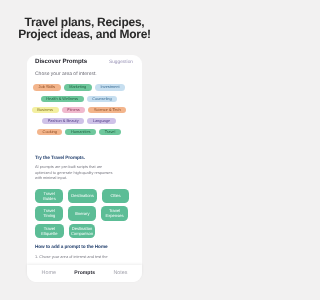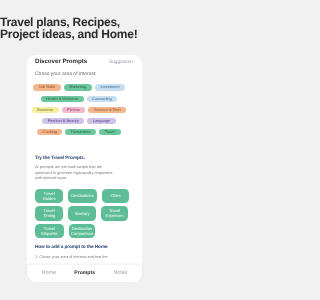--- a/index.html
+++ b/index.html
@@ -1,18 +1,18 @@
 <!DOCTYPE html>
 <html><head>
 <meta charset="utf-8">
 <style>
   html,body{margin:0;padding:0;}
   body{width:169px;height:300px;overflow:hidden;background:#f2f1f1;font-family:"Liberation Sans",sans-serif;-webkit-font-smoothing:antialiased;text-rendering:geometricPrecision;}
   .stage{position:relative;width:169px;height:300px;}
-  .headline{position:absolute;left:0;top:16px;width:169px;text-align:left;font-size:12px;font-weight:bold;color:#2a2a2a;line-height:12.3px;letter-spacing:-0.25px;}
+  .headline{position:absolute;left:0;top:16px;width:169px;text-align:center;font-size:12px;font-weight:bold;color:#2a2a2a;line-height:12.3px;letter-spacing:-0.25px;}
   .card{position:absolute;left:27px;top:55px;width:115px;height:227px;background:#fff;border-radius:9px;overflow:hidden;}
   .abs{position:absolute;}
   .t-discover{left:8px;top:58.4px;font-size:6.2px;font-weight:600;color:#2b2b33;letter-spacing:-0.05px;}
   .t-sugg{right:9px;top:59.6px;font-size:4.8px;color:#9690b4;}
   .t-sub{left:8px;top:71px;font-size:5px;color:#6b6b75;}
   .crow{left:8px;width:88px;display:flex;justify-content:center;gap:3px;}
   .chip{font-size:3.9px;border-radius:5px;padding:0 5.6px;white-space:nowrap;height:6.4px;line-height:6.4px;}
   .t-try{left:8px;font-size:4.7px;font-weight:600;color:#2a4672;letter-spacing:-0.08px;}
   .t-para{left:8px;width:80px;font-size:3.9px;color:#75757f;line-height:5.5px;}
   .grow{left:8px;width:100px;display:flex;gap:5px;}
@@ -20,21 +20,21 @@
   .nav{position:absolute;left:27px;top:264.5px;width:115px;height:17.5px;background:#fff;border-radius:0 0 9px 9px;display:flex;align-items:center;justify-content:space-between;padding:0 14.5px;box-sizing:border-box;box-shadow:0 -1px 3px rgba(0,0,0,0.07);}
   .nav span{font-size:5.4px;color:#a3a3ad;}
   .nav span.on{color:#2a2a33;font-weight:bold;font-size:5.1px;}
 </style>
 </head>
 <body>
 
 <div class="stage">
   <div class="headline">
     <div>Travel plans, Recipes,</div>
-    <div>Project ideas, and Home!</div>
+    <div>Project ideas, and More!</div>
   </div>
   <div class="card">
     <div class="abs t-discover" style="top: 3.4px;">Discover Prompts</div>
     <div class="abs t-sugg" style="top: 4.6px;">Suggestion</div>
     <div class="abs t-sub" style="top: 16px;">Chose your area of interest.</div>
     <div>
         <div class="abs crow" style="top: 29.4px;">
           <div class="chip" style="background: rgb(243, 181, 140); color: rgb(138, 74, 34);">Job Skills</div>
           <div class="chip" style="background: rgb(110, 199, 156); color: rgb(29, 95, 63);">Marketing</div>
           <div class="chip" style="background: rgb(199, 223, 240); color: rgb(58, 109, 148);">Investment</div>

